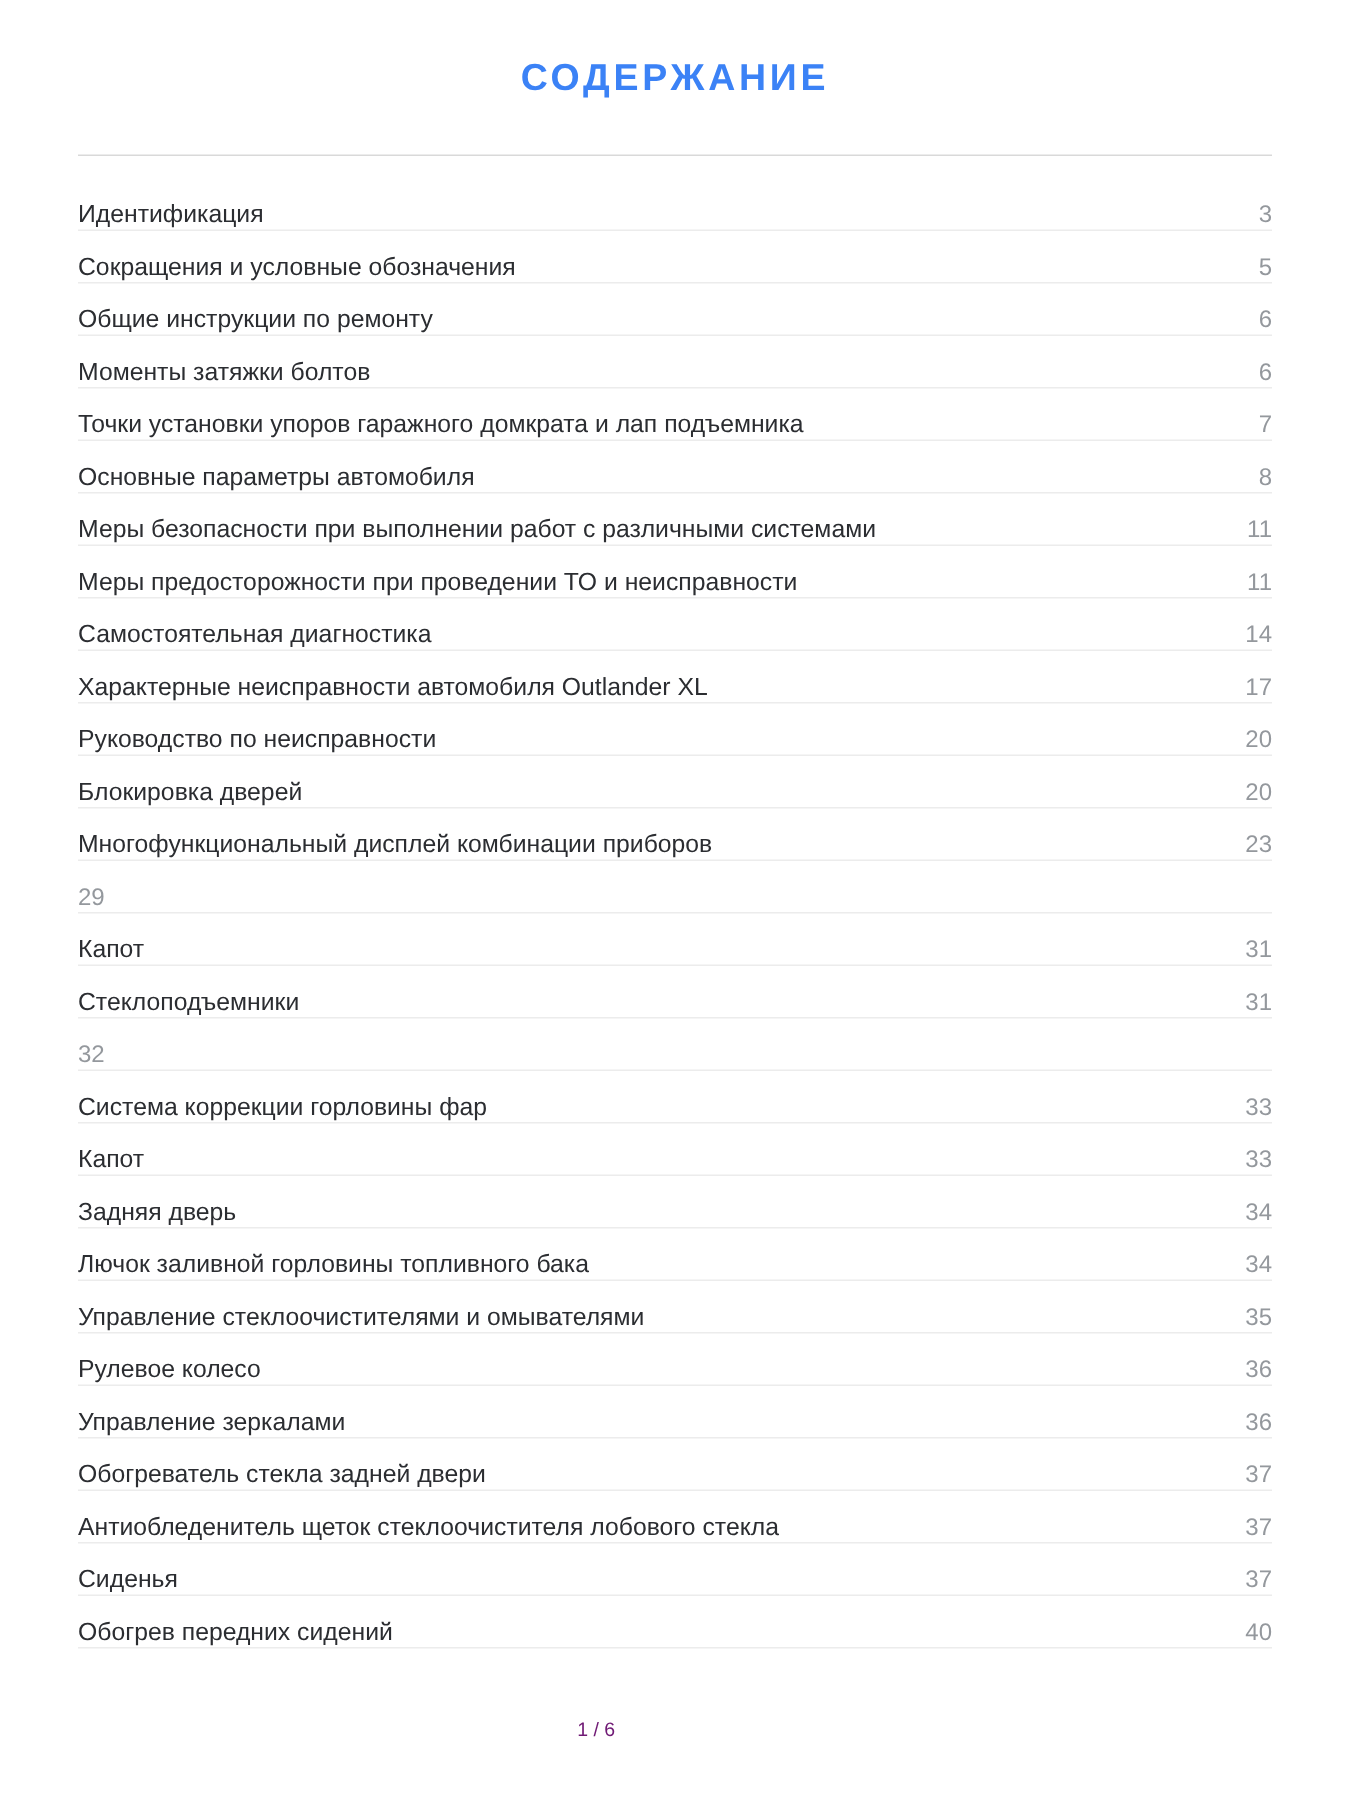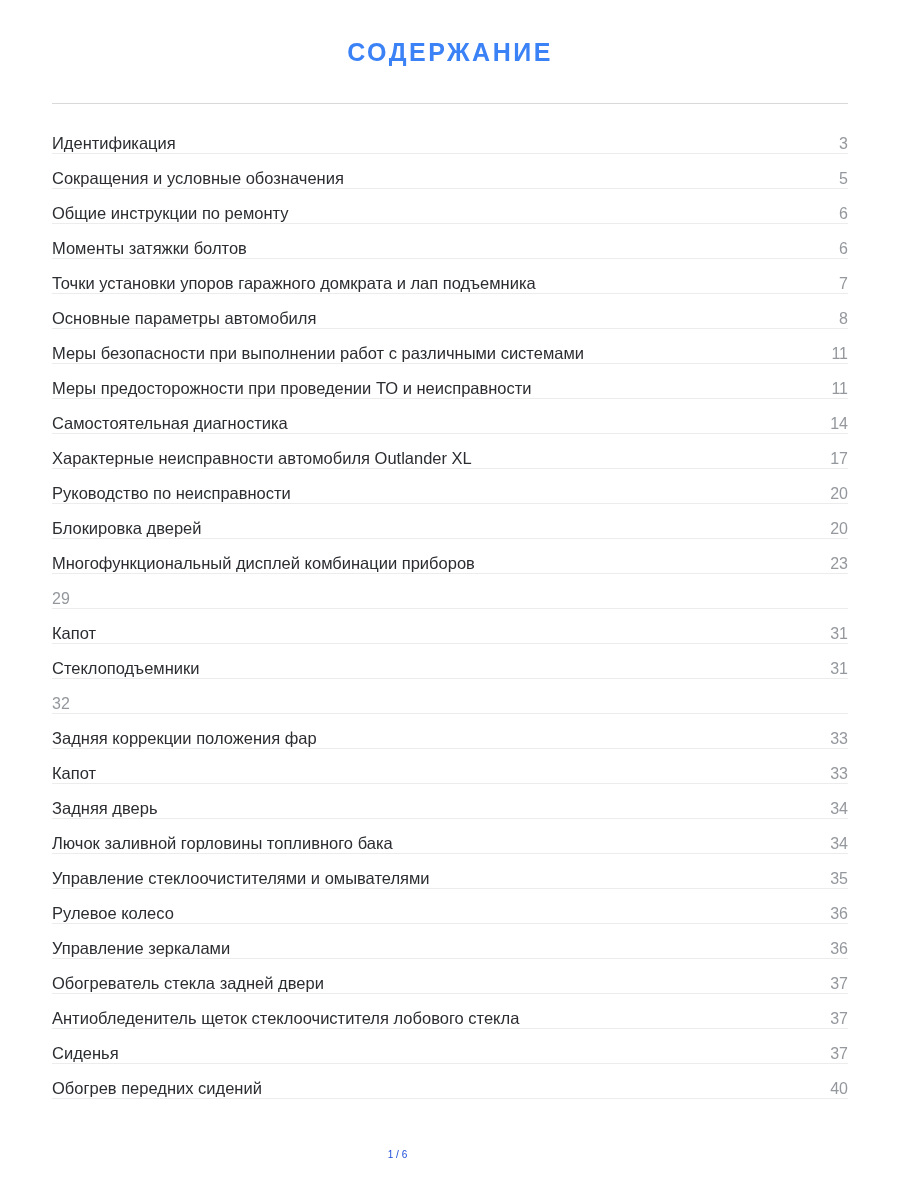--- a/index.html
+++ b/index.html
@@ -53,22 +53,22 @@
     font-size: 16px;
     color: #94989d;
     white-space: nowrap;
   }
   .page-footer {
     position: absolute;
     left: 0;
     bottom: 40px;
     width: 795px;
     text-align: center;
-    font-size: 10px;
-    color: #1d4ed8;
+    font-size: 13px;
+    color: #701a75;
   }
 </style>
 </head>
 <body>
 
 <div class="page">
   <h1 class="toc-title">СОДЕРЖАНИЕ</h1>
   <hr class="top-divider">
   <div class="toc-list">
       <div class="toc-row">
@@ -131,21 +131,21 @@
     <span class="toc-row-page">31</span>
   </div>
       <div class="toc-row">
     <span class="toc-row-title">Стеклоподъемники</span>
     <span class="toc-row-page">31</span>
   </div>
       <div class="toc-row">
     <span class="toc-row-page">32</span>
   </div>
       <div class="toc-row">
-    <span class="toc-row-title">Задняя коррекции положения фар</span>
+    <span class="toc-row-title">Система коррекции горловины фар</span>
     <span class="toc-row-page">33</span>
   </div>
       <div class="toc-row">
     <span class="toc-row-title">Капот</span>
     <span class="toc-row-page">33</span>
   </div>
       <div class="toc-row">
     <span class="toc-row-title">Задняя дверь</span>
     <span class="toc-row-page">34</span>
   </div>

